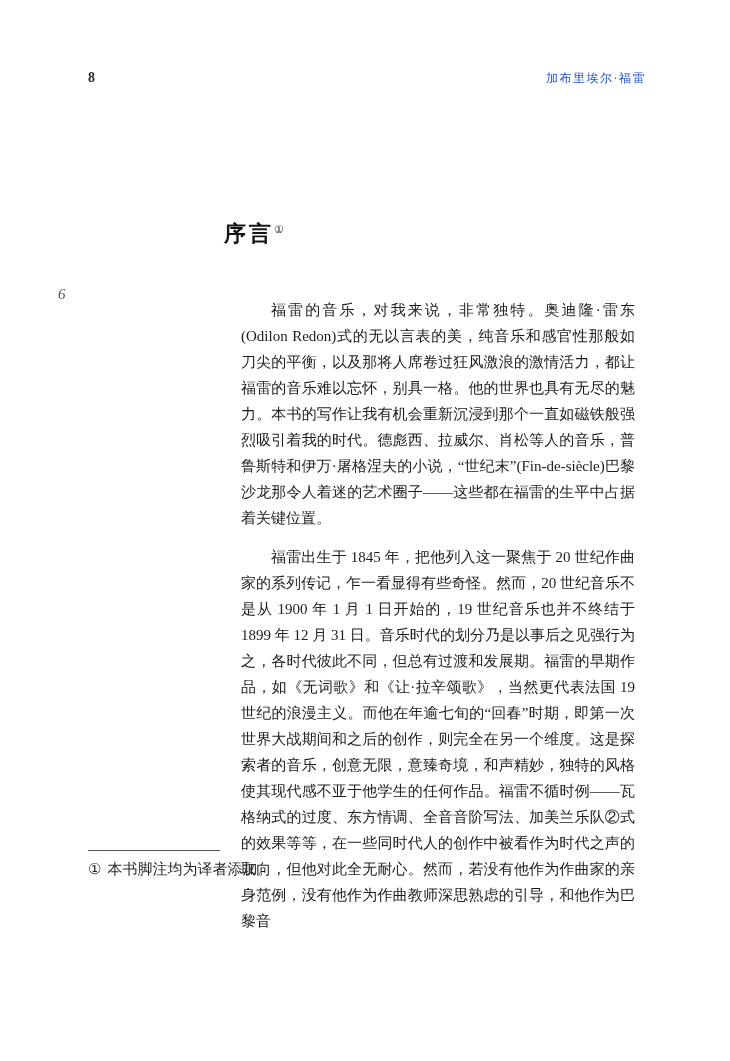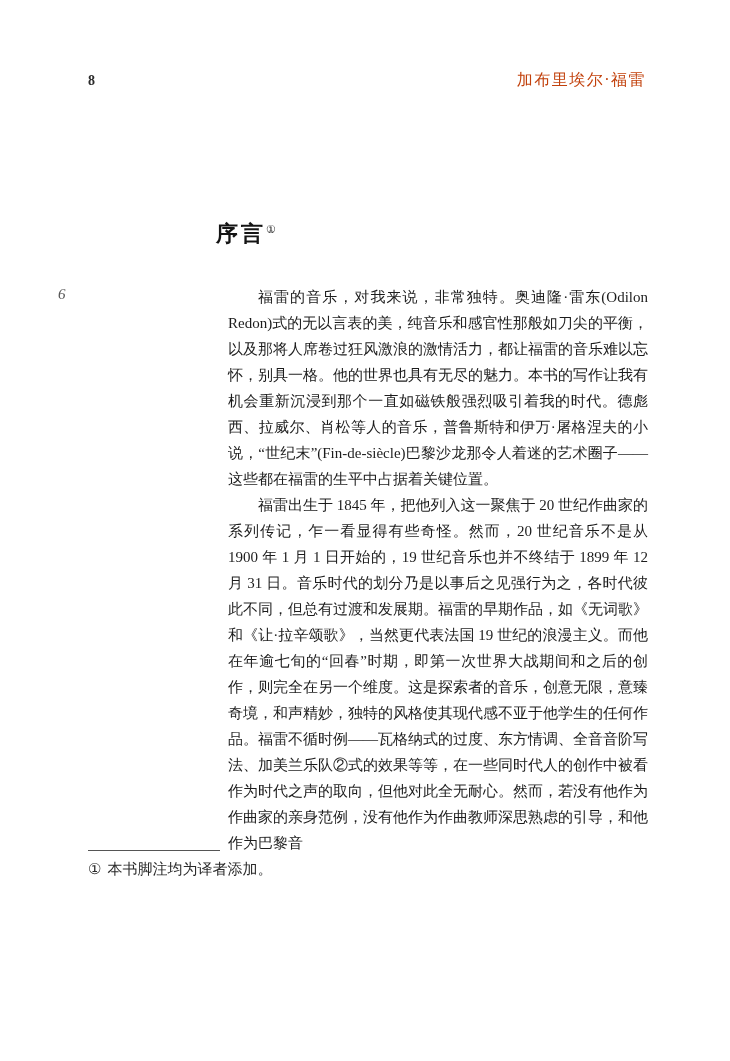--- a/index.html
+++ b/index.html
@@ -28,35 +28,35 @@
     display: flex;
     justify-content: space-between;
     align-items: baseline;
   }
   .page-number {
     font-size: 14px;
     font-weight: bold;
     color: #2b2b2b;
   }
   .running-header {
-    font-size: 16px;
-    color: #c2410c;
+    font-size: 12px;
+    color: #1d4ed8;
     letter-spacing: 1.5px;
   }
   .margin-number {
     position: absolute;
     left: 58px;
     top: 286px;
     font-size: 15px;
     font-style: italic;
     color: #555555;
   }
   .chapter-title {
     position: absolute;
-    left: 216px;
+    left: 224px;
     top: 204px;
     font-size: 22px;
     font-weight: bold;
     letter-spacing: 3px;
     color: #141414;
   }
   .chapter-title sup {
     font-size: 11px;
     font-weight: normal;
     letter-spacing: 0;
@@ -66,21 +66,21 @@
     position: absolute;
     left: 228px;
     top: 284px;
     width: 420px;
     font-size: 15px;
     line-height: 26px;
     text-align: justify;
     color: #1c1c1c;
   }
   .body-text p {
-    margin: 0;
+    margin: 13px;
     padding: 0;
     text-indent: 2em;
   }
   .footnotes {
     position: absolute;
     left: 88px;
     top: 850px;
     width: 560px;
     font-size: 15px;
     line-height: 19px;

